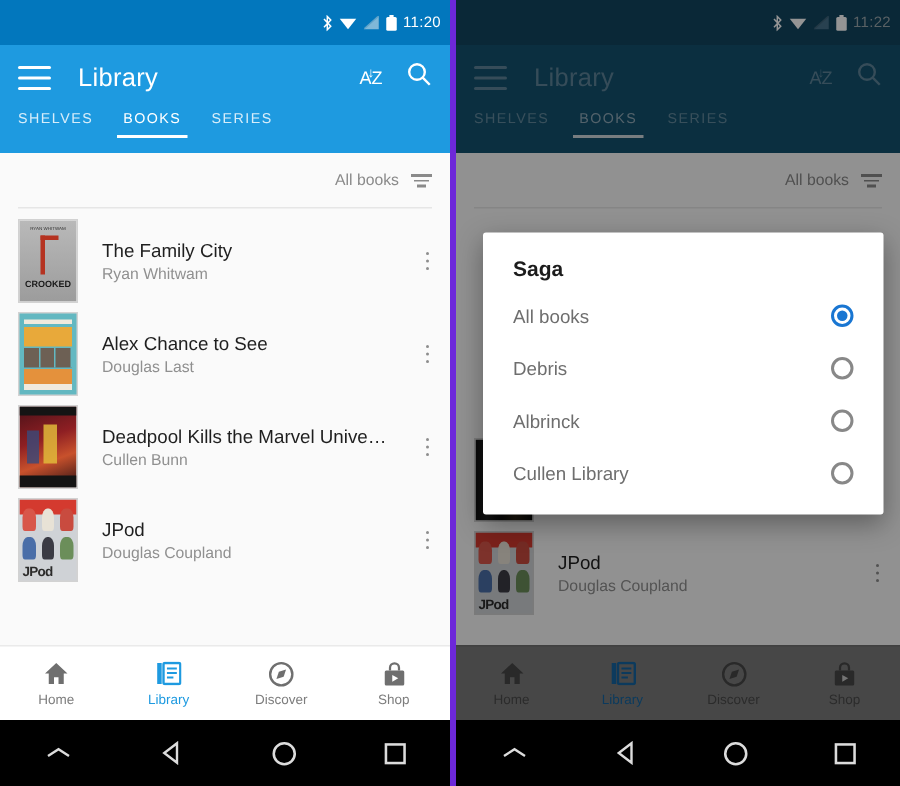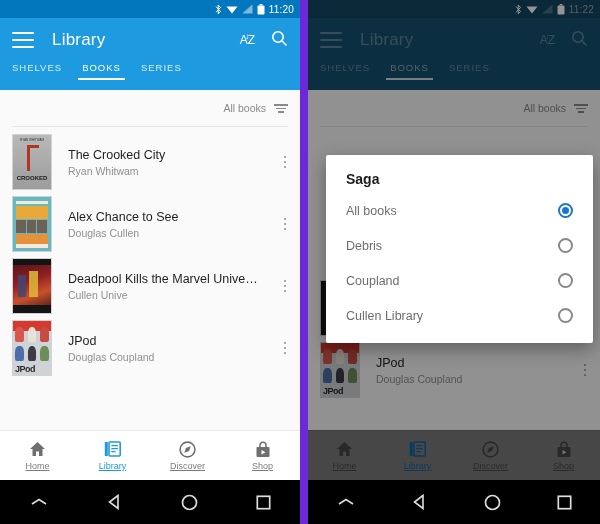--- a/index.html
+++ b/index.html
@@ -5,25 +5,25 @@
   * { box-sizing: border-box; margin: 0; padding: 0; }
   html, body {
     width: 600px; height: 524px;
     background: #ffffff;
     font-family: "Liberation Sans", sans-serif;
     overflow: hidden;
   }
   .stage { position: relative; width: 600px; height: 524px; display: flex; background:#fff; }
 
   .panel { position: relative; width: 300px; height: 524px; overflow: hidden; background: #fafafa; }
-  .panel-right { border-left: 8px solid #6d28d9; }
+  .panel-right { border-left: 4px solid #6d28d9; }
 
   
   .statusbar {
-    height: 18px; background: #0277bd; display: flex; align-items: center;
+    height: 30px; background: #0277bd; display: flex; align-items: center;
     justify-content: flex-end; padding-right: 6px; gap: 4px;
   }
   .panel-right .statusbar { background: #12455f; }
   .sb-icon { display: inline-flex; align-items: center; }
   .sb-time { color: #fff; font-size: 10px; letter-spacing: .2px; }
   .panel-right .sb-time { color: #9aa7ad; }
 
   
   .appbar { background: #1e9ae0; padding: 0 12px; height: 72px; position: relative; }
   .panel-right .appbar { background: #14526f; }
@@ -118,21 +118,21 @@
   .c-aliomenti .glow { position:absolute; left:10px; top:18px; width:18px; height:20px;
                        background: radial-gradient(circle, #c8a33a 0%, rgba(0,0,0,0) 70%); }
 
   
   .bottomnav { position: absolute; left: 0; right: 0; bottom: 44px; height: 50px;
                background: #fff; border-top: 1px solid #eaeaea;
                display: flex; align-items: center; }
   .panel-right .bottomnav { background: #7b7b7b; border-top-color: #6e6e6e; }
   .nav-item { flex: 1; display: flex; flex-direction: column; align-items: center;
               gap: 3px; cursor: pointer; }
-  .nav-label { font-size: 9px; color: #7d7d7d; text-decoration: underline; }
+  .nav-label { font-size: 9px; color: #7d7d7d; }
   .nav-item.active .nav-label { color: #1e9ae0; }
   .panel-right .nav-label { color: #4b4b4b; }
   .panel-right .nav-item.active .nav-label { color: #1565a0; }
   .nav-ico { color: #6f6f6f; display: flex; align-items: center; height: 18px; }
   .nav-item.active .nav-ico { color: #1e9ae0; }
   .panel-right .nav-ico { color: #474747; }
   .panel-right .nav-item.active .nav-ico { color: #1565a0; }
 
   
   .sysnav { position: absolute; left: 0; right: 0; bottom: 0; height: 44px;
@@ -229,21 +229,21 @@
       <div class="booklist">
 
         <div class="book-row">
           <div class="cover c-crooked">
             <div class="top">RYAN WHITWAM</div>
             <div class="bar"></div>
             <div class="bar2"></div>
             <div class="ttl">CROOKED</div>
           </div>
           <div class="book-meta">
-            <div class="book-title">The Crooked City</div>
+            <div class="book-title">The Family City</div>
             <div class="book-author">Ryan Whitwam</div>
           </div>
           <div class="row-actions">
             <div class="overflow">
                 <i></i>
                 <i></i>
                 <i></i>
               </div>
           </div>
         </div>
@@ -256,41 +256,41 @@
             <div class="band ph">
                 <span></span>
                 <span></span>
                 <span></span>
               </div>
             <div class="band w3"></div>
             <div class="band w4"></div>
           </div>
           <div class="book-meta">
             <div class="book-title">Alex Chance to See</div>
-            <div class="book-author">Douglas Cullen</div>
+            <div class="book-author">Douglas Last</div>
           </div>
           <div class="row-actions">
             <div class="overflow">
                 <i></i>
                 <i></i>
                 <i></i>
               </div>
           </div>
         </div>
 
         <div class="book-row">
           <div class="cover c-deadpool">
             <div class="blk"></div>
             <div class="f2"></div>
             <div class="f1"></div>
             <div class="blk2"></div>
           </div>
           <div class="book-meta">
             <div class="book-title">Deadpool Kills the Marvel Unive…</div>
-            <div class="book-author">Cullen Unive</div>
+            <div class="book-author">Cullen Bunn</div>
           </div>
           <div class="row-actions">
             <div class="overflow">
                 <i></i>
                 <i></i>
                 <i></i>
               </div>
           </div>
         </div>
 
@@ -549,21 +549,21 @@
       <div class="dialog-title">Saga</div>
       <div class="opt-row">
         <span class="opt-label">All books</span>
         <span class="radio sel"></span>
       </div>
       <div class="opt-row">
         <span class="opt-label">Debris</span>
         <span class="radio"></span>
       </div>
       <div class="opt-row">
-        <span class="opt-label">Coupland</span>
+        <span class="opt-label">Albrinck</span>
         <span class="radio"></span>
       </div>
       <div class="opt-row">
         <span class="opt-label">Cullen Library</span>
         <span class="radio"></span>
       </div>
     </div>
 
     <div class="sysnav">
       <span class="btn">

